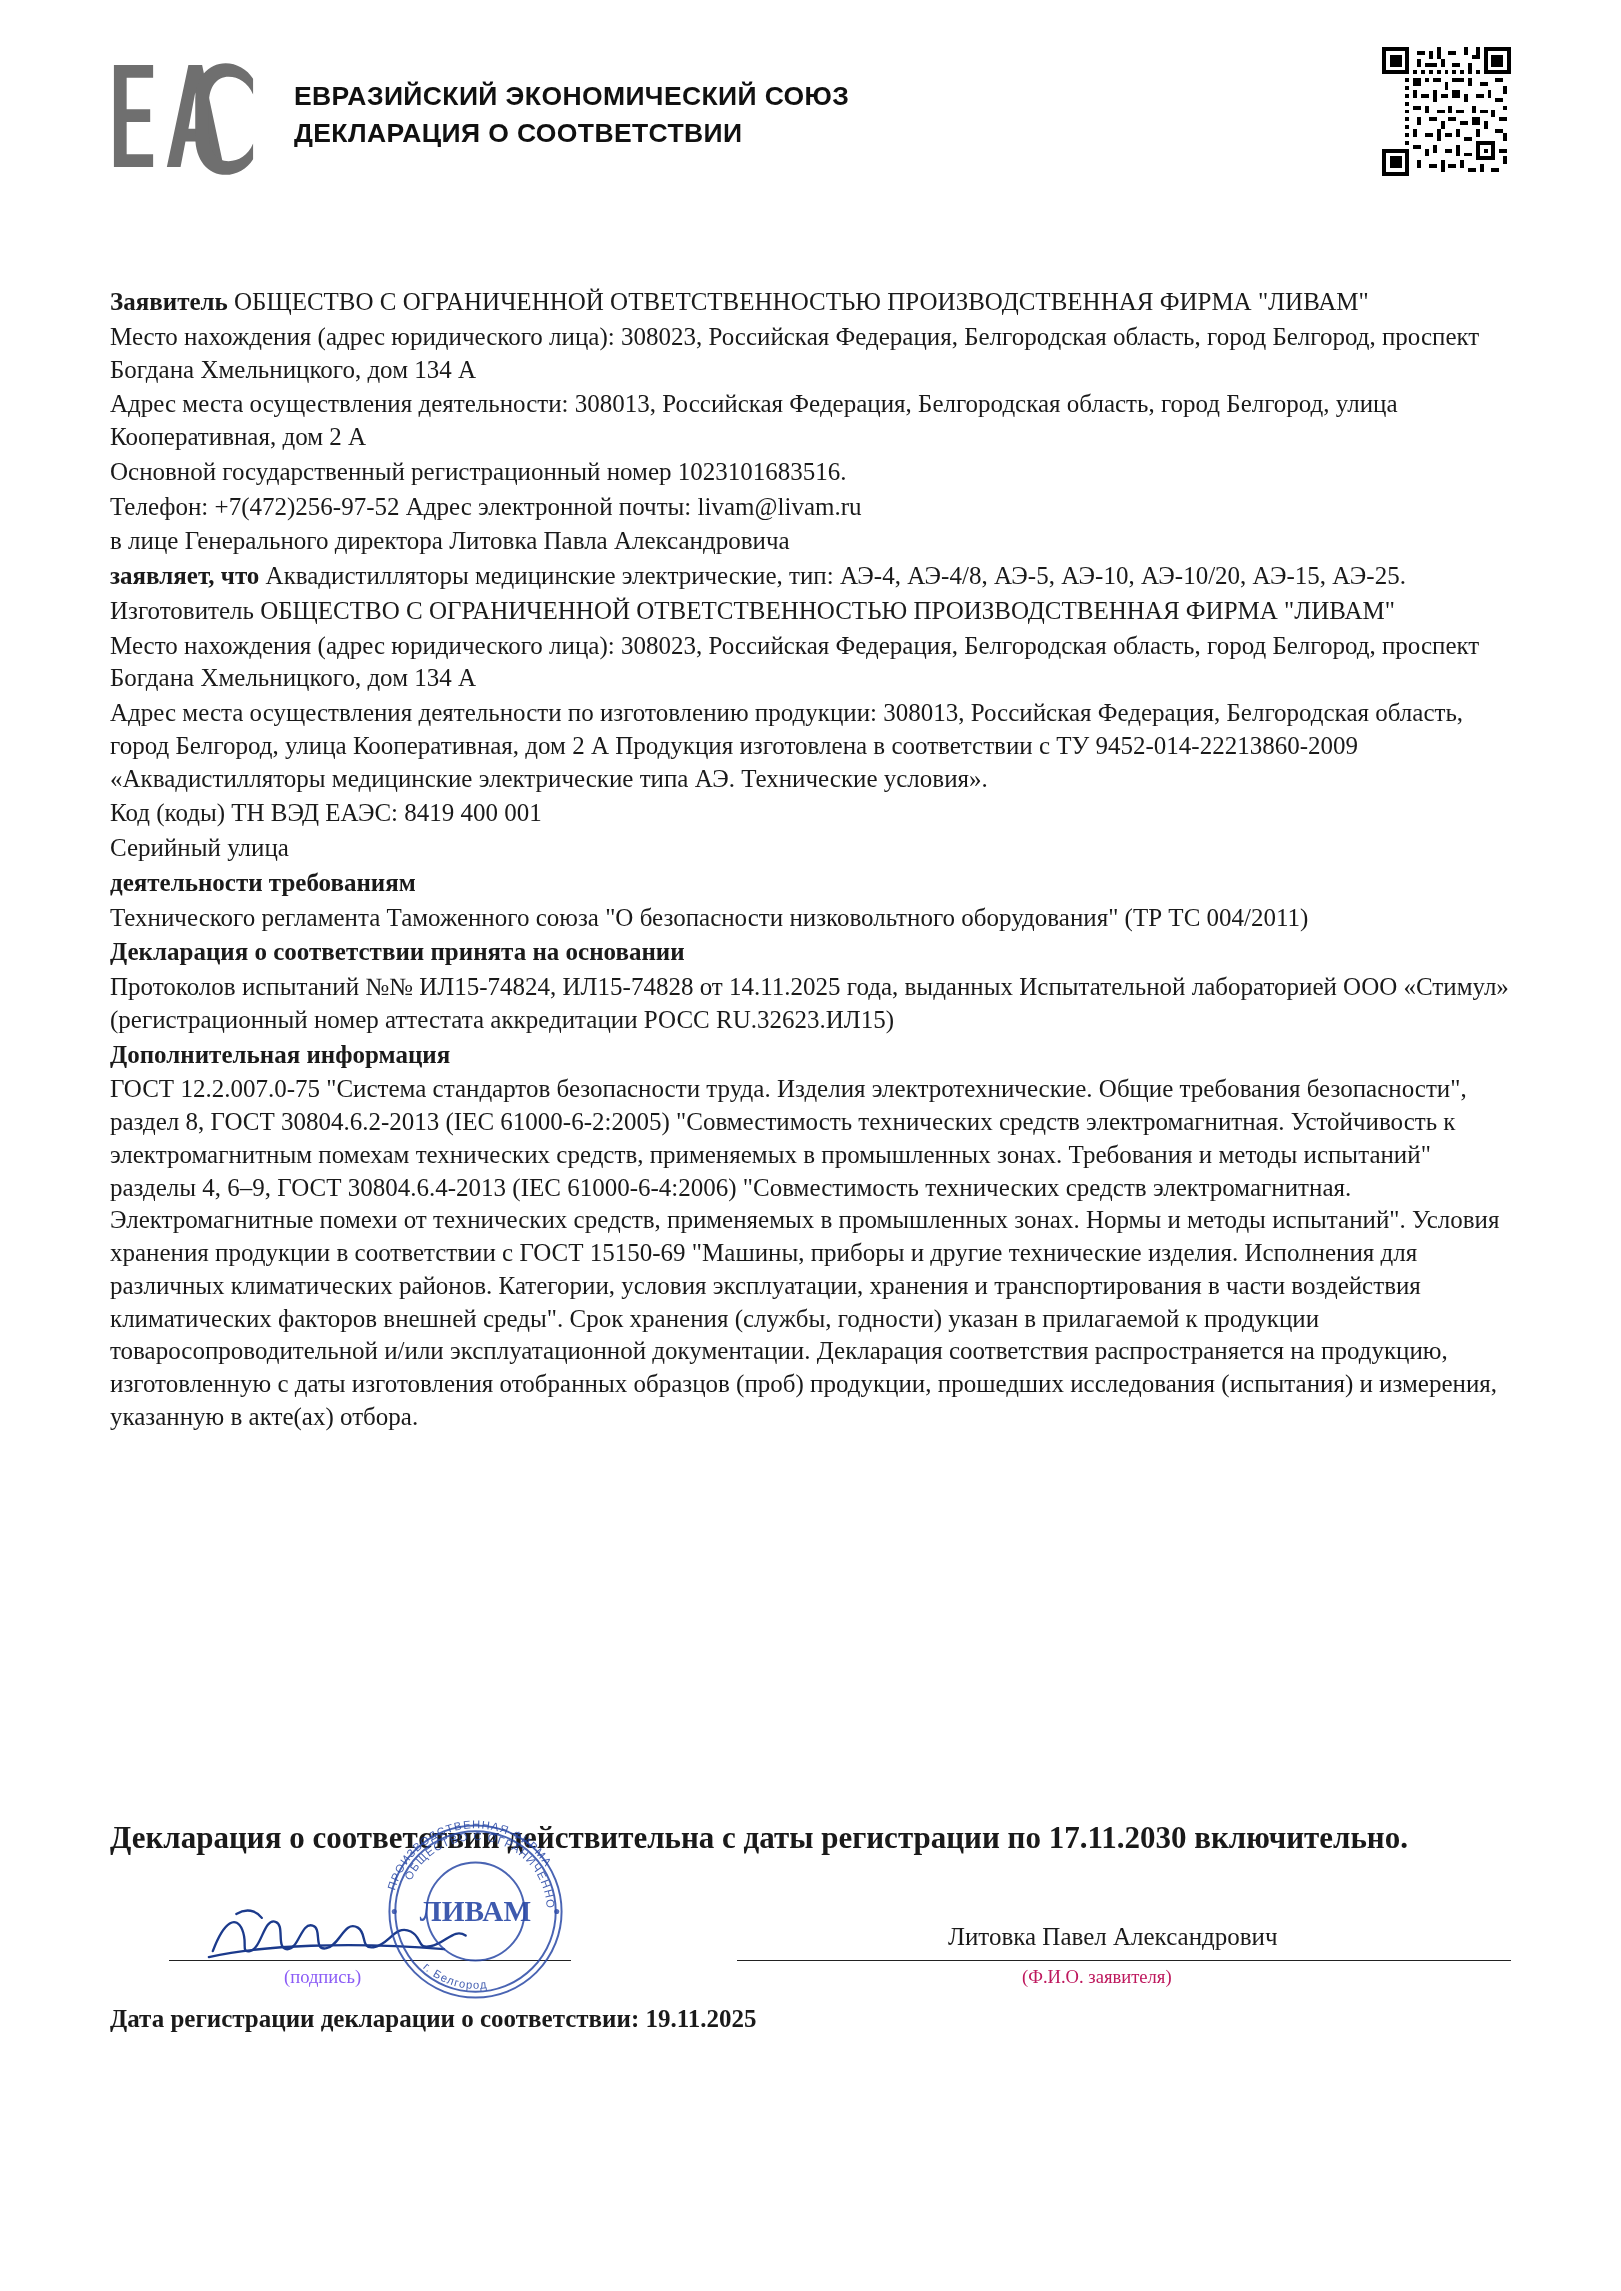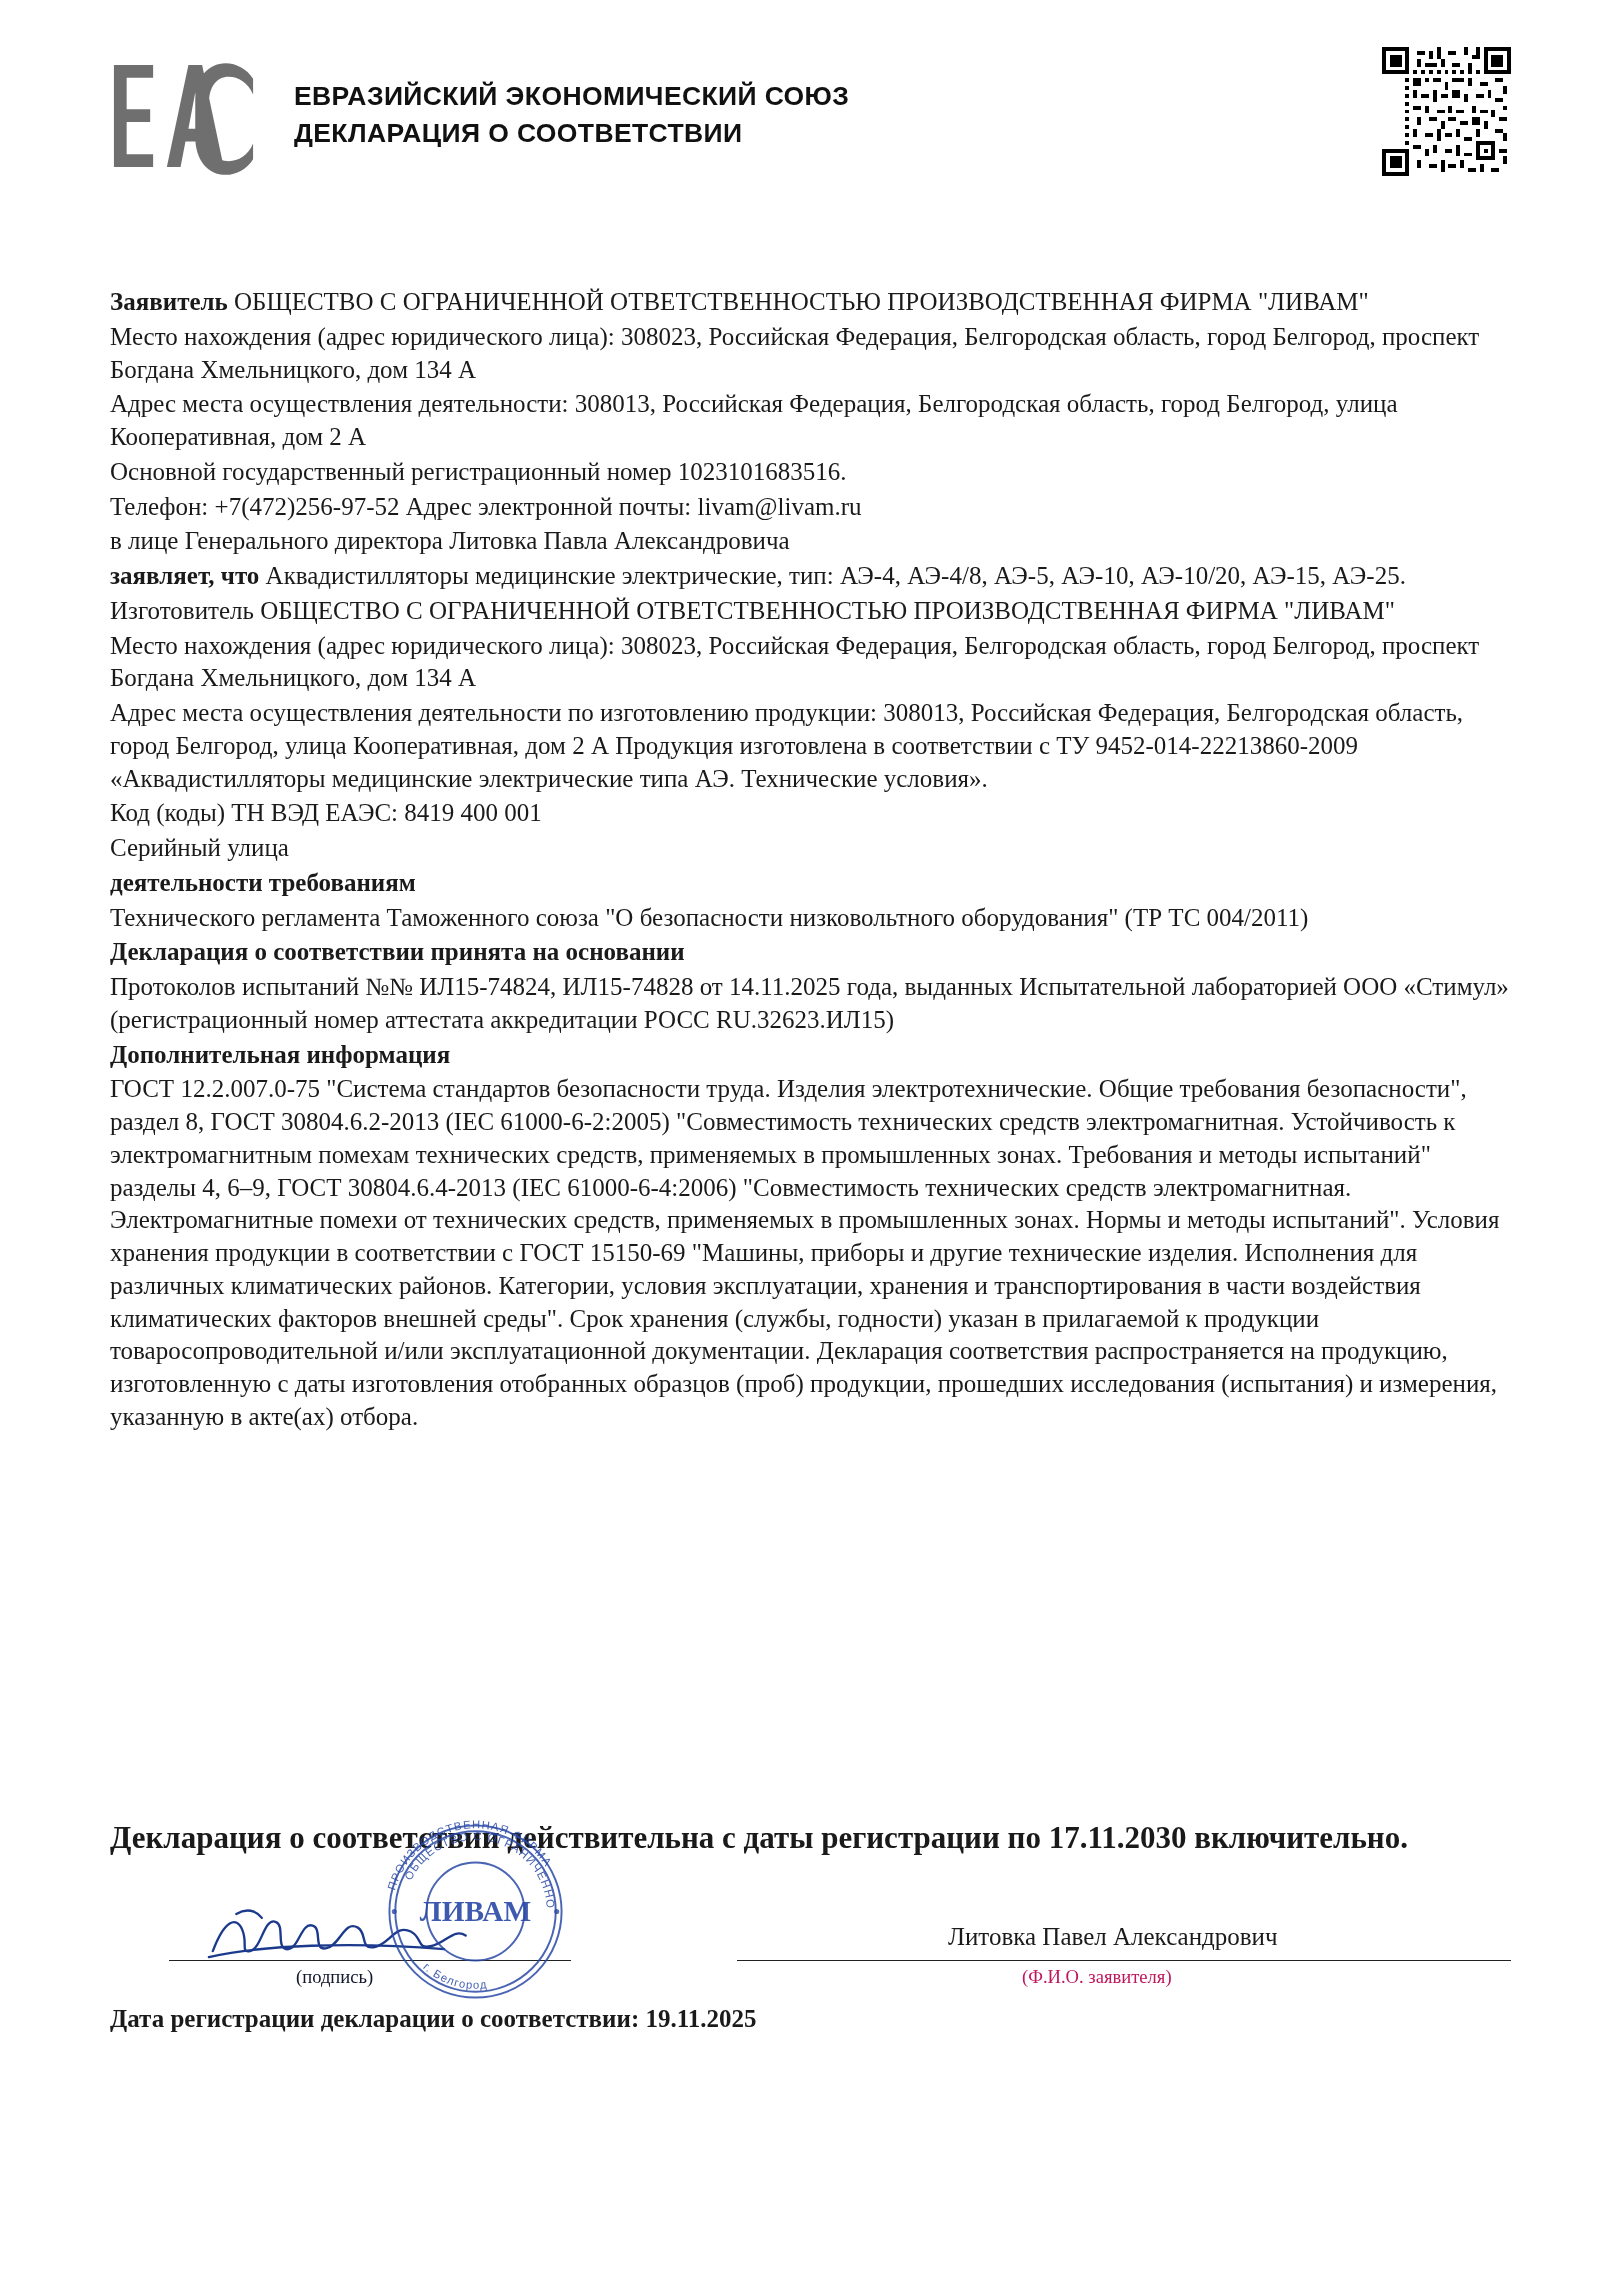--- a/index.html
+++ b/index.html
@@ -110,24 +110,24 @@
   }
   .sig-line-right {
     position: absolute;
     left: 627px;
     top: 41px;
     width: 774px;
     border-bottom: 1.6px solid #222;
   }
   .sig-caption-left {
     position: absolute;
-    left: 186px;
+    left: 174px;
     top: 47px;
     font-size: 18.6px;
-    color: #0f172a;
+    color: #8b5cf6;
   }
   .sig-caption-right {
     position: absolute;
     left: 912px;
     top: 47px;
     font-size: 18.6px;
     color: #be185d;
   }
   .sig-name {
     position: absolute;

